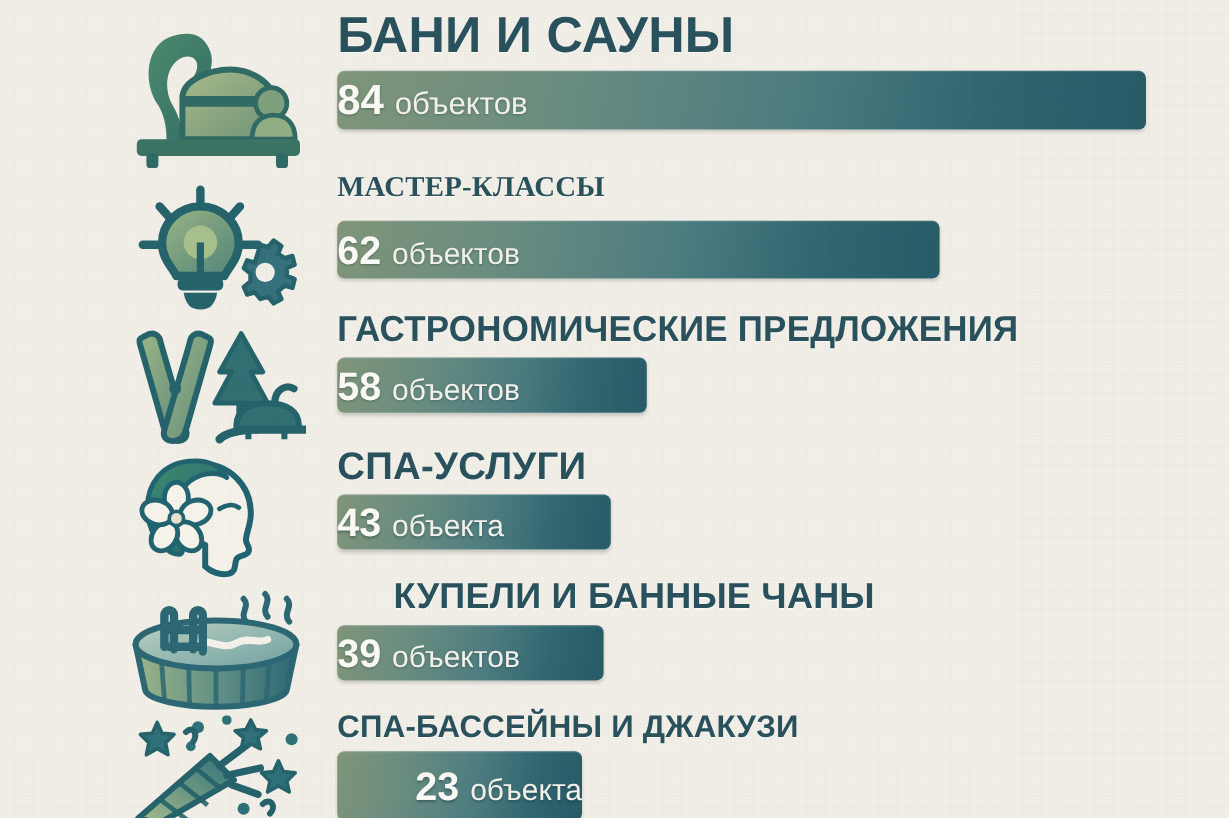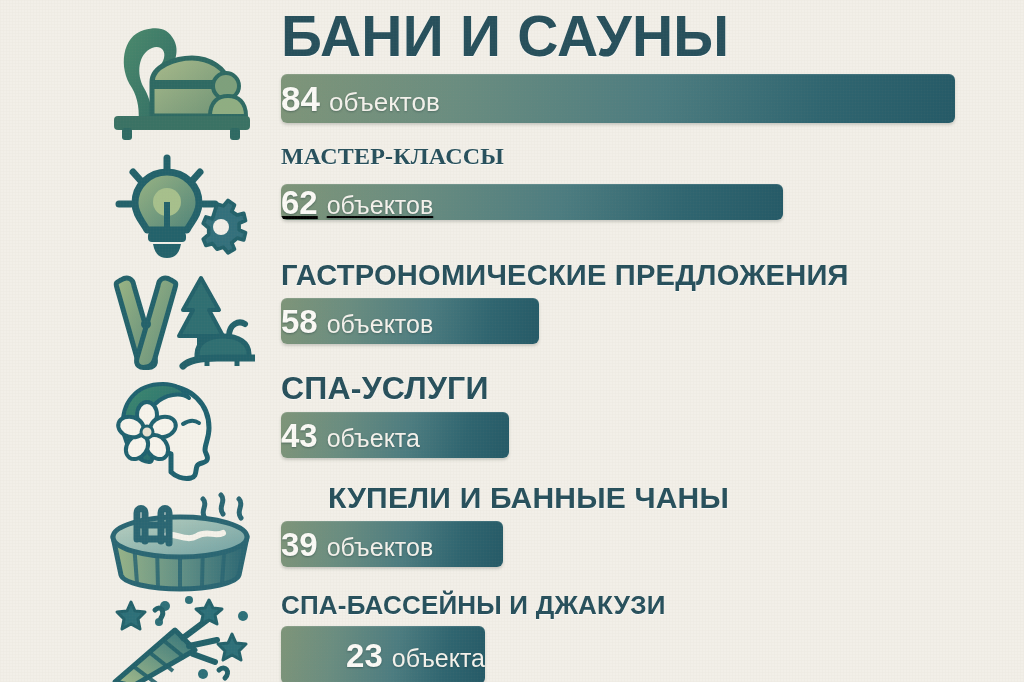--- a/index.html
+++ b/index.html
@@ -97,29 +97,29 @@
   .bar-unit {
     color: #f4f2ec;
     font-weight: normal;
     line-height: 1;
     text-shadow: 0 1px 2px rgba(20,45,50,.35);
   }
 
   
   #row-0 { top: 8px; }
   #row-0 .icon-cell { top: 8px; }
-  #row-0 .row-heading { font-size: 57px; margin-bottom: 9px; }
+  #row-0 .row-heading { font-size: 42px; margin-bottom: 9px; }
   #row-0 .bar { height: 49px; width: 674px; }
   #row-0 .bar-value { font-size: 35px; }
   #row-0 .bar-unit { font-size: 26px; }
 
   #row-1 { top: 144px; }
   #row-1 .icon-cell { top: 6px; }
   #row-1 .row-heading { font-size: 24px; margin-bottom: 16px; font-family: Liberation Serif, serif; }
-  #row-1 .bar { height: 36px; width: 502px; text-decoration: underline; }
+  #row-1 .bar { height: 48px; width: 502px; }
   #row-1 .bar-value { font-size: 33px; }
   #row-1 .bar-unit { font-size: 25px; }
 
   #row-2 { top: 260px; }
   #row-2 .icon-cell { top: 6px; }
   #row-2 .row-heading { font-size: 30px; margin-bottom: 8px; transform: scaleX(.97); transform-origin: left center; }
   #row-2 .bar { height: 46px; width: 258px; }
   #row-2 .bar-value { font-size: 33px; }
   #row-2 .bar-unit { font-size: 25px; }
 

